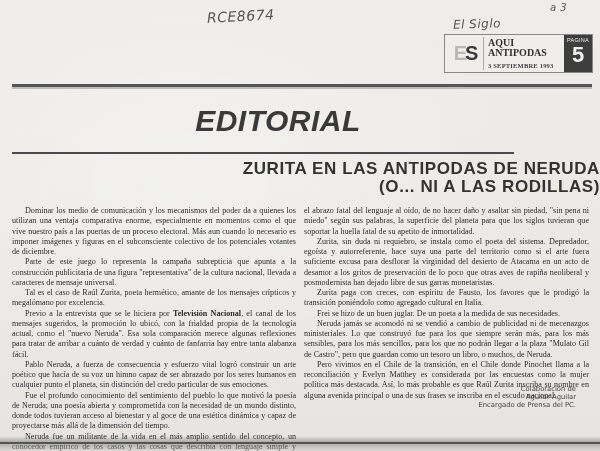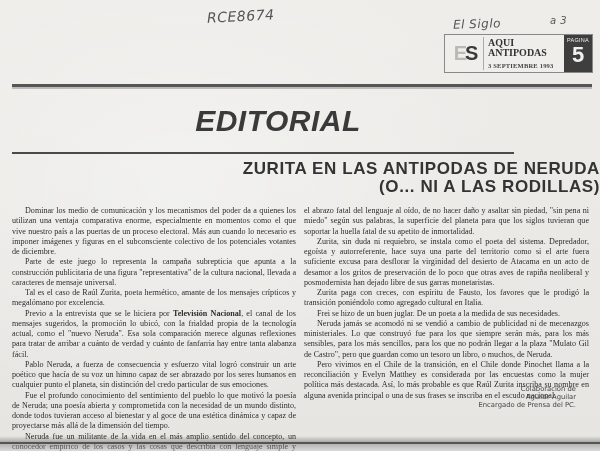--- a/index.html
+++ b/index.html
@@ -18,21 +18,21 @@
     }
     .handwriting {
       position: absolute;
       font-family: "DejaVu Sans", sans-serif;
       font-style: italic;
       color: #555;
       letter-spacing: 0.5px;
     }
     .hw-code { left: 207px; top: 8px; font-size: 14px; transform: rotate(-3deg); }
     .hw-paper { left: 453px; top: 17px; font-size: 12px; transform: rotate(-2deg); }
-    .hw-num { left: 550px; top: 2px; font-size: 10px; margin-top: 13px; }
+    .hw-num { left: 550px; top: 2px; font-size: 10px; }
 
     .masthead {
       position: absolute; left: 444px; top: 34px; width: 147px; height: 37px;
       border: 1px solid #888; background: #efeeeb;
       display: flex; align-items: stretch;
     }
     .logo {
       width: 36px; display: flex; align-items: center; justify-content: center;
       border-right: 1px solid #aaa; margin: 2px;
       font-family: "Liberation Sans", sans-serif; font-weight: bold; font-size: 20px;

